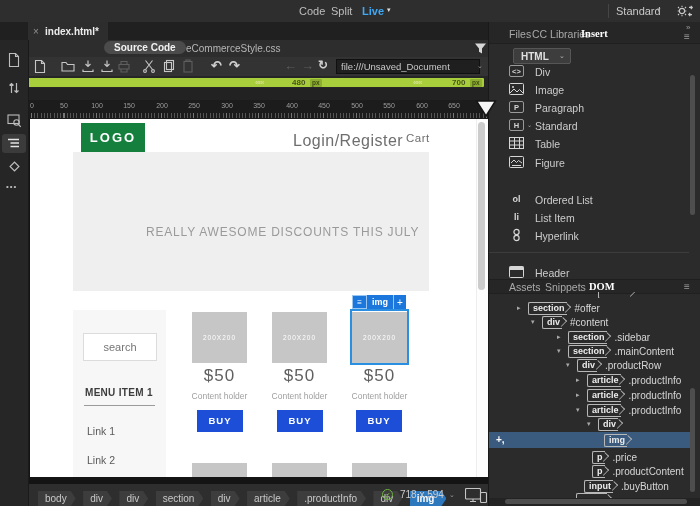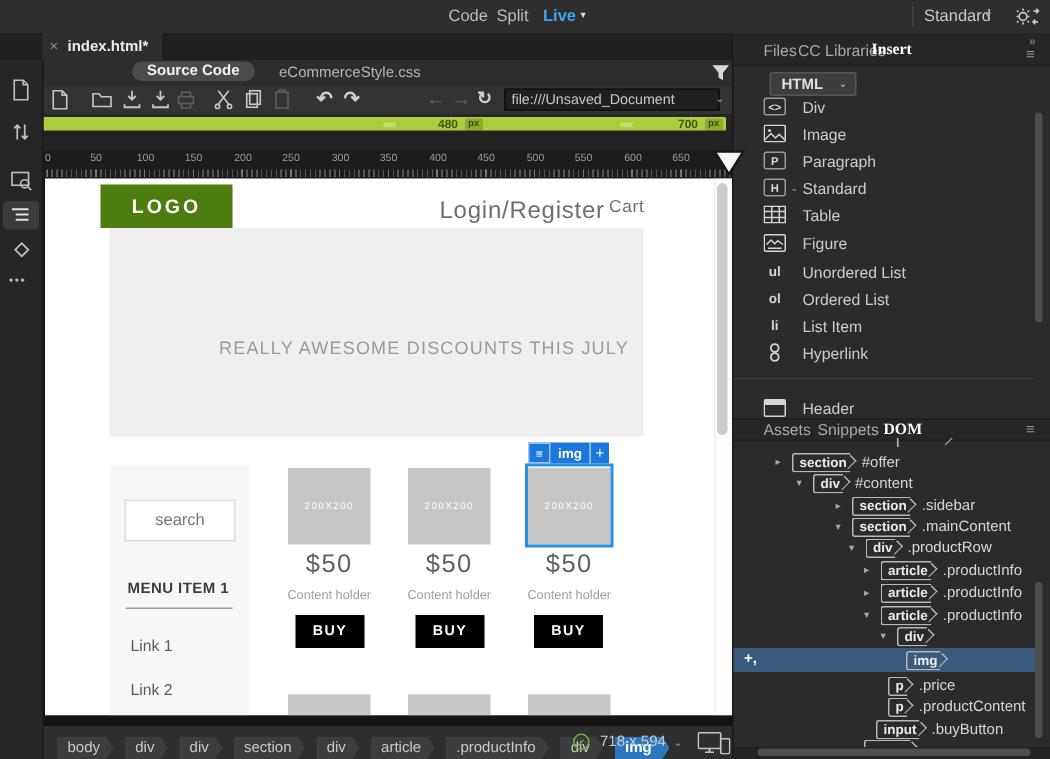--- a/index.html
+++ b/index.html
@@ -26,21 +26,21 @@
   .gnum{color:#47541a;font-size:8px;font-weight:bold;line-height:9px;text-align:right;}
   .gchip{background:rgba(0,0,0,0.16);color:#3e4c10;font-size:6.5px;font-weight:bold;
          border-radius:1px;padding:0 2px;line-height:8px;}
   
   .rnum{font-size:7px;color:#9c9c9c;transform:translateX(-50%);}
   .ticks{background:
      repeating-linear-gradient(90deg,#777 0 1px,transparent 1px 32.5px),
      repeating-linear-gradient(90deg,#555 0 1px,transparent 1px 3.25px);}
   
   .pagebox{background:#c6c6c6;color:#fff;text-align:center;}
-  .buy{background:#000000;color:#fff;font-weight:bold;font-size:9.5px;letter-spacing:1px;
+  .buy{background:#1d4ed8;color:#fff;font-weight:bold;font-size:9.5px;letter-spacing:1px;
        text-align:center;line-height:22px;}
   .hudseg{background:#1b77dc;color:#fff;display:flex;align-items:center;justify-content:center;box-sizing:border-box;}
   
   .ptab{font-size:10.5px;color:#a9a9a9;}
   .ptab.on{color:#fff;font-family:Liberation Serif, serif;}
   .irow{position:absolute;left:0;width:198px;height:16px;}
   .ibox{position:absolute;left:20px;top:1px;width:15px;height:12px;border:1px solid #9a9a9a;
         border-radius:2px;color:#d6d6d6;font-size:7.5px;font-weight:bold;display:flex;
         align-items:center;justify-content:center;box-sizing:border-box;}
   .iglyph{position:absolute;left:20px;top:1px;width:15px;text-align:center;color:#d6d6d6;
@@ -87,21 +87,21 @@
   </div>
 
   <div class="ab" style="left:0;top:22px;width:700px;height:18px;background:#202020;border-bottom:1px solid #161616;">
     <div class="ab tab" style="left:28px;top:0;width:80px;height:18px;">
       <span class="ab txt" style="left:5px;top:4px;font-size:10px;color:#909090;">×</span>
       <span class="ab txt" style="left:17px;top:4px;font-size:10px;color:#ececec;font-weight:bold;">index.html*</span>
     </div>
   </div>
 
   <div class="ab" style="left:0;top:40px;width:488px;height:17px;background:#2d2d2d;border-bottom:1px solid #202020;">
-    <span class="ab pill txt" style="left:88px;top:1px;">Source Code</span>
+    <span class="ab pill txt" style="left:104px;top:1px;">Source Code</span>
     <span class="ab txt" style="left:186px;top:3px;font-size:10px;color:#b5b5b5;">eCommerceStyle.css</span>
     <span class="ab" style="left:474px;top:2px;">
       <svg width="13" height="13" viewBox="0 0 13 13">
           <path d="M1 1.5h11L8 6.5v5L5 9.7V6.5z" fill="#d8d8d8"></path>
         </svg>
     </span>
   </div>
 
   <div class="ab" style="left:0;top:57px;width:488px;height:19px;background:#333333;">
     <span class="ab" style="left:33px;top:2px;">
@@ -191,21 +191,21 @@
   </div>
   <div class="ab" style="left:474px;top:99px;z-index:9;">
     <svg width="24" height="19" viewBox="0 0 24 19">
         <polygon points="12,17 2.5,2 21.5,2" fill="#f5f5f5" stroke="#161616" stroke-width="1.5"></polygon>
       </svg>
   </div>
 
   <div class="ab" style="left:28px;top:119px;width:2px;height:358px;background:#141414;"></div>
   <div class="ab clip" style="left:30px;top:119px;width:458px;height:358px;background:#ffffff;">
 
-    <div class="ab" style="left:37px;top:4px;width:88px;height:29px;background:#4d7c0f;color:#fff;font-size:13px;font-weight:bold;letter-spacing:2px;text-align:center;line-height:29px;">LOGO</div>
+    <div class="ab" style="left:51px;top:4px;width:64px;height:29px;background:#15803d;color:#fff;font-size:13px;font-weight:bold;letter-spacing:2px;text-align:center;line-height:29px;">LOGO</div>
     <span class="ab txt" style="left:263px;top:13px;font-size:16px;color:#6e6e6e;letter-spacing:0.5px;">Login/Register</span>
     <span class="ab txt" style="left:376px;top:13px;font-size:11.5px;color:#6e6e6e;letter-spacing:0.5px;">Cart</span>
 
     <div class="ab" style="left:43px;top:33px;width:356px;height:139px;background:#efeff0;"></div>
     <span class="ab txt" style="left:116px;top:106px;font-size:12px;color:#9a9a9a;letter-spacing:0.8px;">REALLY AWESOME DISCOUNTS THIS JULY</span>
 
     <div class="ab" style="left:43px;top:191px;width:93px;height:167px;background:#f7f7f7;"></div>
     <input class="ab" style="left: 53px; top: 214px; width: 74px; height: 28px; background: rgb(255, 255, 255); border: 1px solid rgb(220, 220, 220); text-align: center; font-size: 11px; color: rgb(179, 179, 179); font-family: &quot;Liberation Sans&quot;, sans-serif; box-sizing: border-box;" placeholder="search">
     <span class="ab txt" style="left:55px;top:268px;font-size:10px;font-weight:bold;color:#3d3d3d;letter-spacing:0.3px;">MENU ITEM 1</span>
     <div class="ab" style="left:54px;top:286px;width:71px;height:1px;background:#9b9b9b;"></div>
@@ -350,24 +350,20 @@
     <div class="irow" style="top:133px;">
       <span class="ab" style="left:20px;top:1px;">
         <svg width="15" height="12" viewBox="0 0 15 12" stroke="#d6d6d6" fill="none" stroke-width="1">
           <rect x="0.5" y="0.5" width="14" height="11" rx="1"></rect>
             <path d="M2 7l3-3 2.5 2.5L9.5 4.5 13 7"></path>
             <path d="M3 9.5h9"></path>
           </svg>
       </span>
       <span class="ilbl">Figure</span>
     </div>
-    <div class="irow" style="top:152px;">
-      <span class="iglyph">ul</span>
-      <span class="ilbl">Unordered List</span>
-    </div>
     <div class="irow" style="top:170px;">
       <span class="iglyph">ol</span>
       <span class="ilbl">Ordered List</span>
     </div>
     <div class="irow" style="top:188px;">
       <span class="iglyph">li</span>
       <span class="ilbl">List Item</span>
     </div>
     <div class="irow" style="top:206px;">
       <span class="ab" style="left:22px;top:0;">

